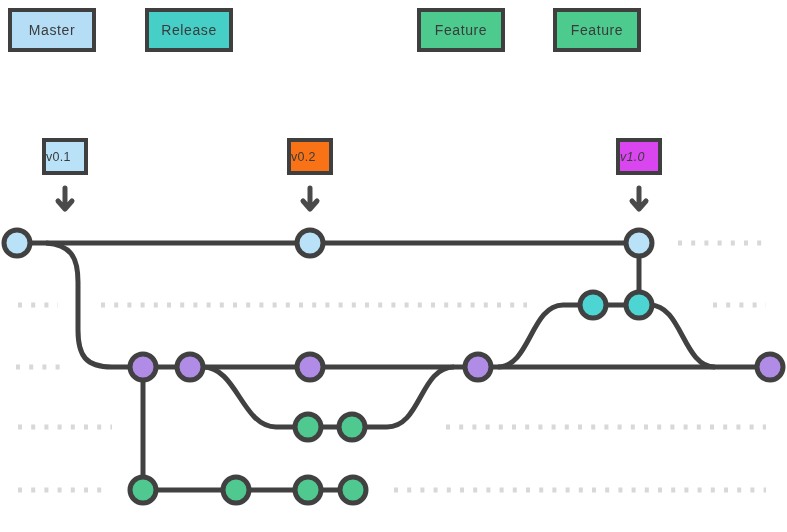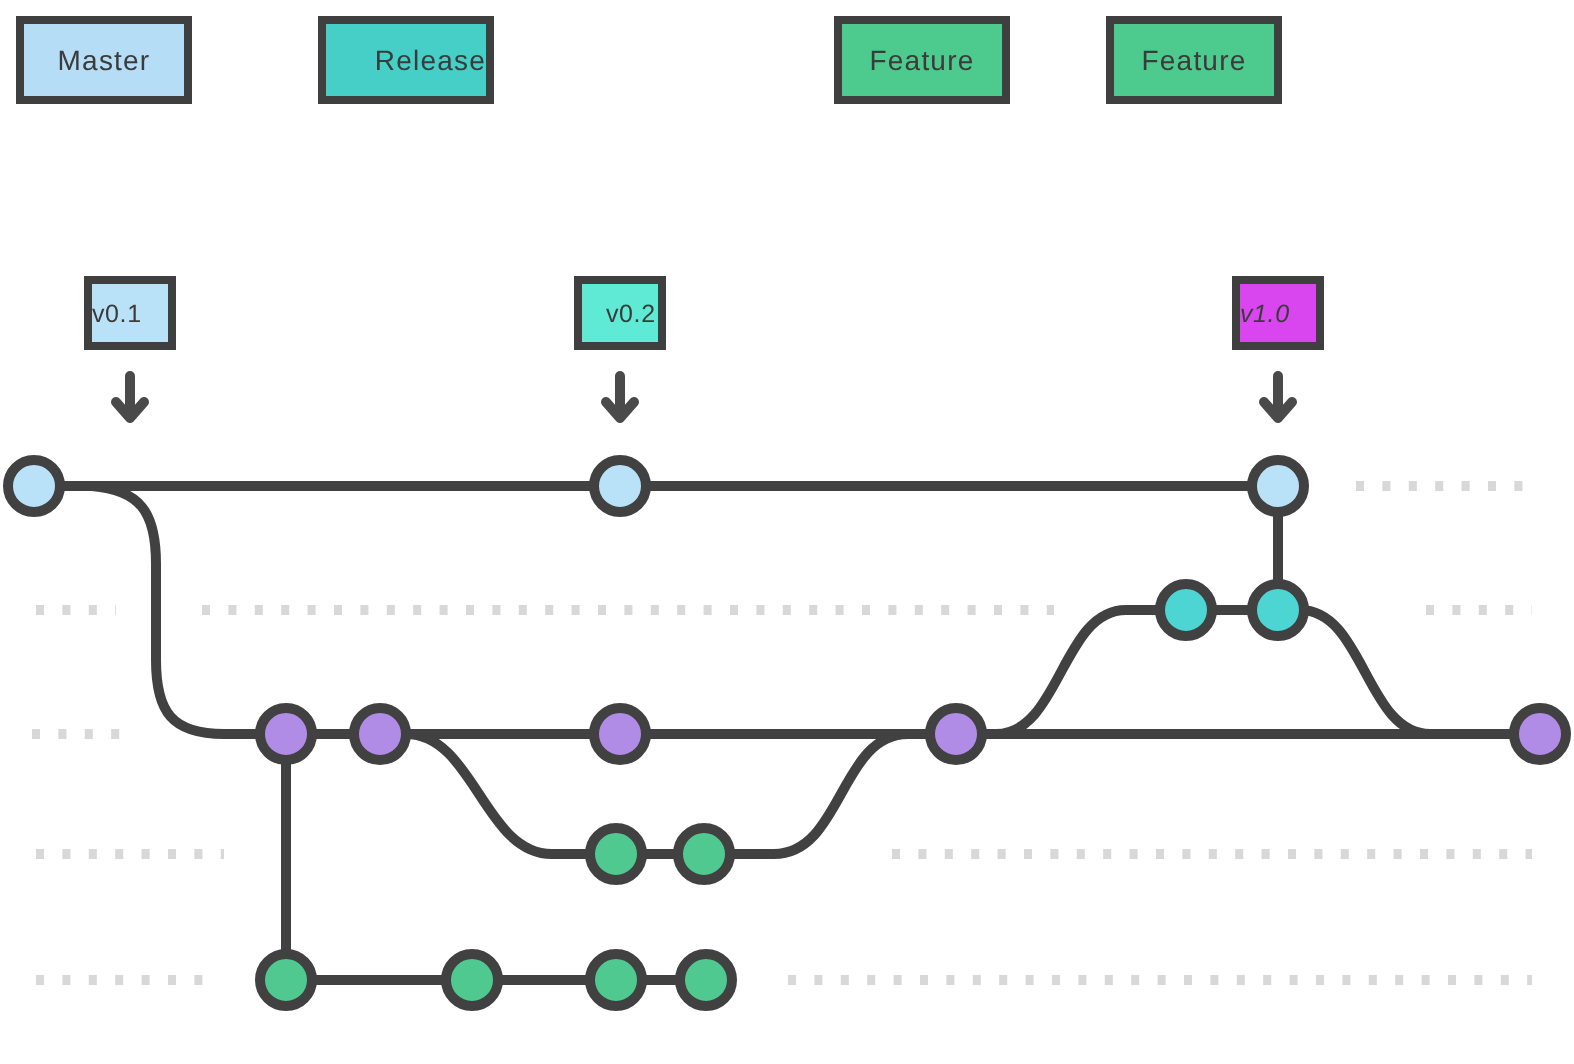--- a/index.html
+++ b/index.html
@@ -17,21 +17,21 @@
     width:88px;height:44px;
     box-sizing:border-box;
     border:4px solid #3f3f3f;
     display:flex;align-items:center;justify-content:center;
     font-size:14px;
     letter-spacing:0.6px;
     color:#3b3b3b;
     font-weight:400;
   }
   .legend-box.p0{left:8px;}
-  .legend-box.p1{left:159px;justify-content:flex-end;}
+  .legend-box.p1{left:145px;}
   .legend-box.p2{left:281px;}
   .legend-box.p3{left:417px;}
   .legend-box.p4{left:553px;}
   
   .tag-box{
     position:absolute;
     top:138px;
     width:46px;height:37px;
     box-sizing:border-box;
     border:4px solid #3f3f3f;
@@ -64,21 +64,21 @@
   <div class="legend-box p3" style="background: rgb(77, 202, 141);">
       <span>Feature</span>
     </div>
   <div class="legend-box p4" style="background: rgb(77, 202, 141);">
       <span>Feature</span>
     </div>
 
   <div class="tag-box t0" style="background: rgb(185, 226, 249);">
       <span>v0.1</span>
     </div>
-  <div class="tag-box t1" style="background: #5eead4; padding-left: 12px;">
+  <div class="tag-box t1" style="background: #f97316;">
       <span>v0.2</span>
     </div>
   <div class="tag-box t2" style="background: #d946ef; font-style: italic;">
       <span>v1.0</span>
     </div>
 
   <svg id="graph" width="787" height="532" viewBox="0 0 787 532">
 
     <path class="dots" d="M 678 243 H 766"></path>
     <path class="dots" d="M 18 305 H 58"></path>

